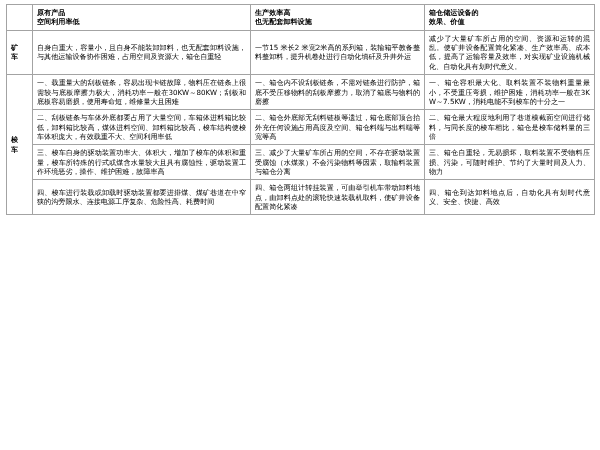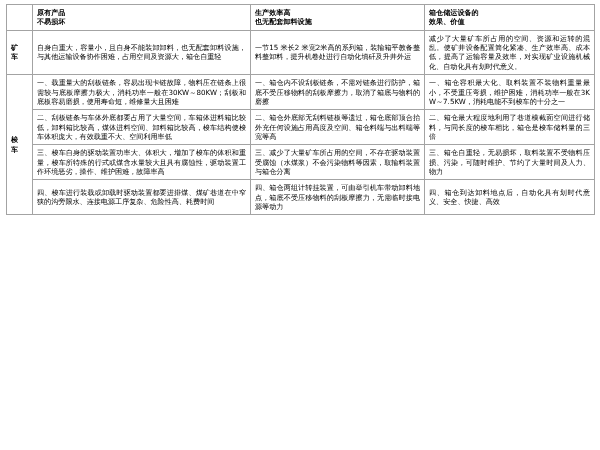--- a/index.html
+++ b/index.html
@@ -67,21 +67,21 @@
       <col class="col-rowhdr">
       <col class="col-a">
       <col class="col-b">
       <col class="col-c">
     </colgroup>
     <thead>
       <tr>
         <th></th>
         <th>
           <div>原有产品</div>
-          <div>不易损坏</div>
+          <div>空间利用率低</div>
         </th>
         <th>
           <div>生产效率高</div>
           <div>也无配套卸料设施</div>
         </th>
         <th>
           <div>箱仓储运设备的</div>
           <div>效果、价值</div>
         </th>
       </tr>
@@ -112,18 +112,18 @@
         <td>二、箱仓外底部无刮料链板等遗过，箱仓底部顶合抬外充任何设施占用高度及空间、箱仓料端与出料端等宽等高</td>
         <td>二、箱仓最大程度地利用了巷道模截面空间进行储料，与同长度的梭车相比，箱仓是梭车储料量的三倍</td>
       </tr>
       <tr>
         <td>三、梭车自身的驱动装置功率大、体积大，增加了梭车的体积和重量，梭车所特殊的行式或煤含水量较大且具有腐蚀性，驱动装置工作环境恶劣，操作、维护困难，故障率高</td>
         <td>三、减少了大量矿车所占用的空间，不存在驱动装置受腐蚀（水煤浆）不会污染物料等因素，取输料装置与箱仓分离</td>
         <td>三、箱仓自重轻，无易损坏，取料装置不受物料压损、污染，可随时维护、节约了大量时间及人力、物力</td>
       </tr>
       <tr>
         <td>四、梭车进行装载或卸载时驱动装置都要进排煤、煤矿巷道在中窄狭的沟旁限水、连接电源工序复杂、危险性高、耗费时间</td>
-        <td>四、箱仓两组计转挂装置，可由举引机车带动卸料地点，箱底不受压移物料的刮板摩擦力，无需临时接电源等动力</td>
+        <td>四、箱仓两组计转挂装置，可由举引机车带动卸料地点，由卸料点处的滚轮快速装载机取料，使矿井设备配置简化紧凑</td>
         <td>四、箱仓到达卸料地点后，自动化具有划时代意义、安全、快捷、高效</td>
       </tr>
     </tbody>
   </table>
 </div>
 
 </body></html>

